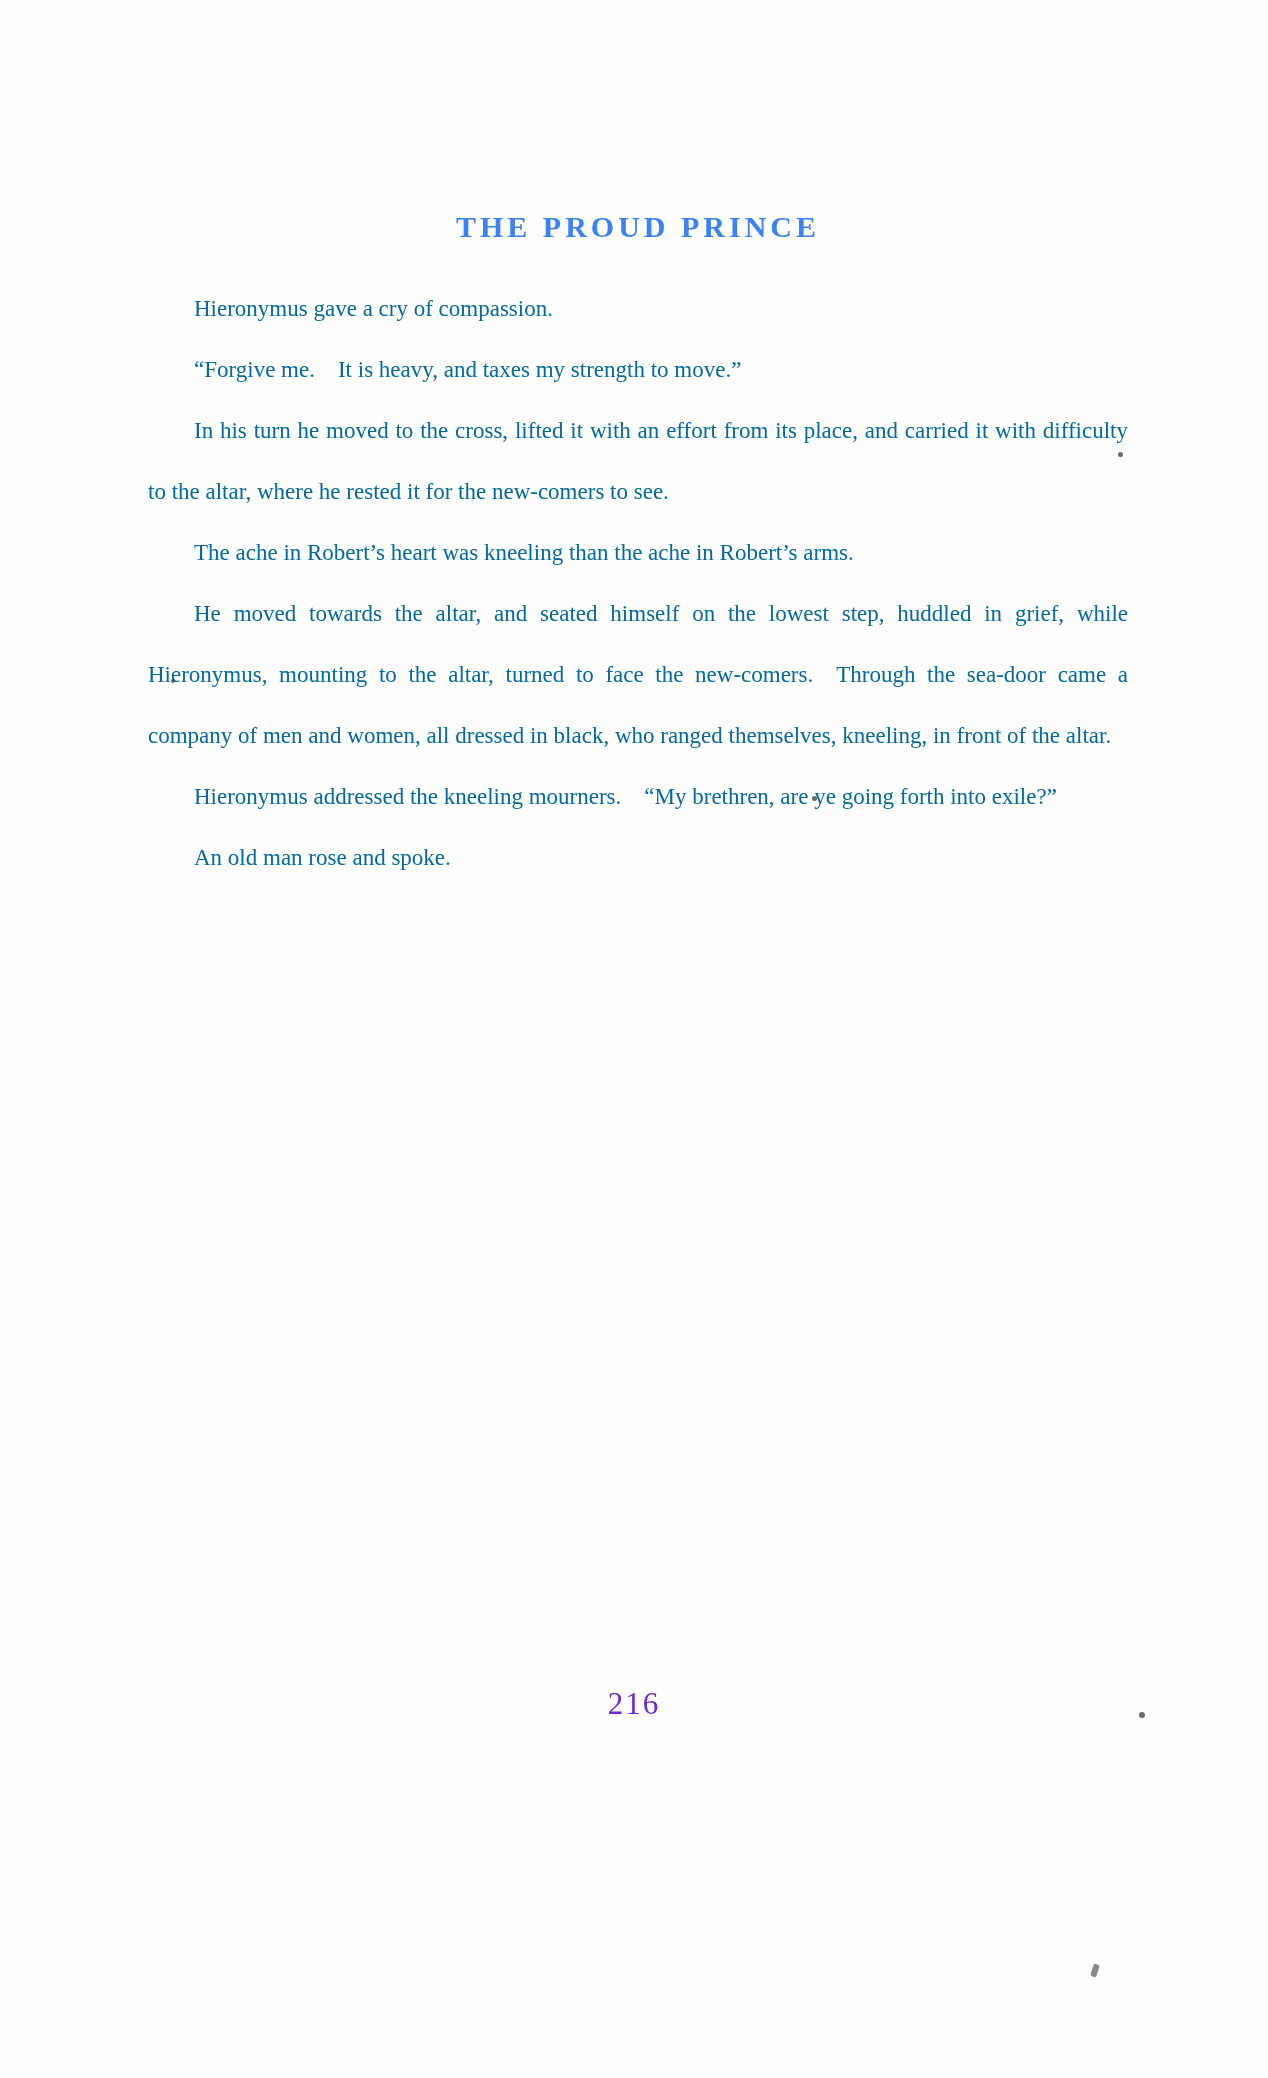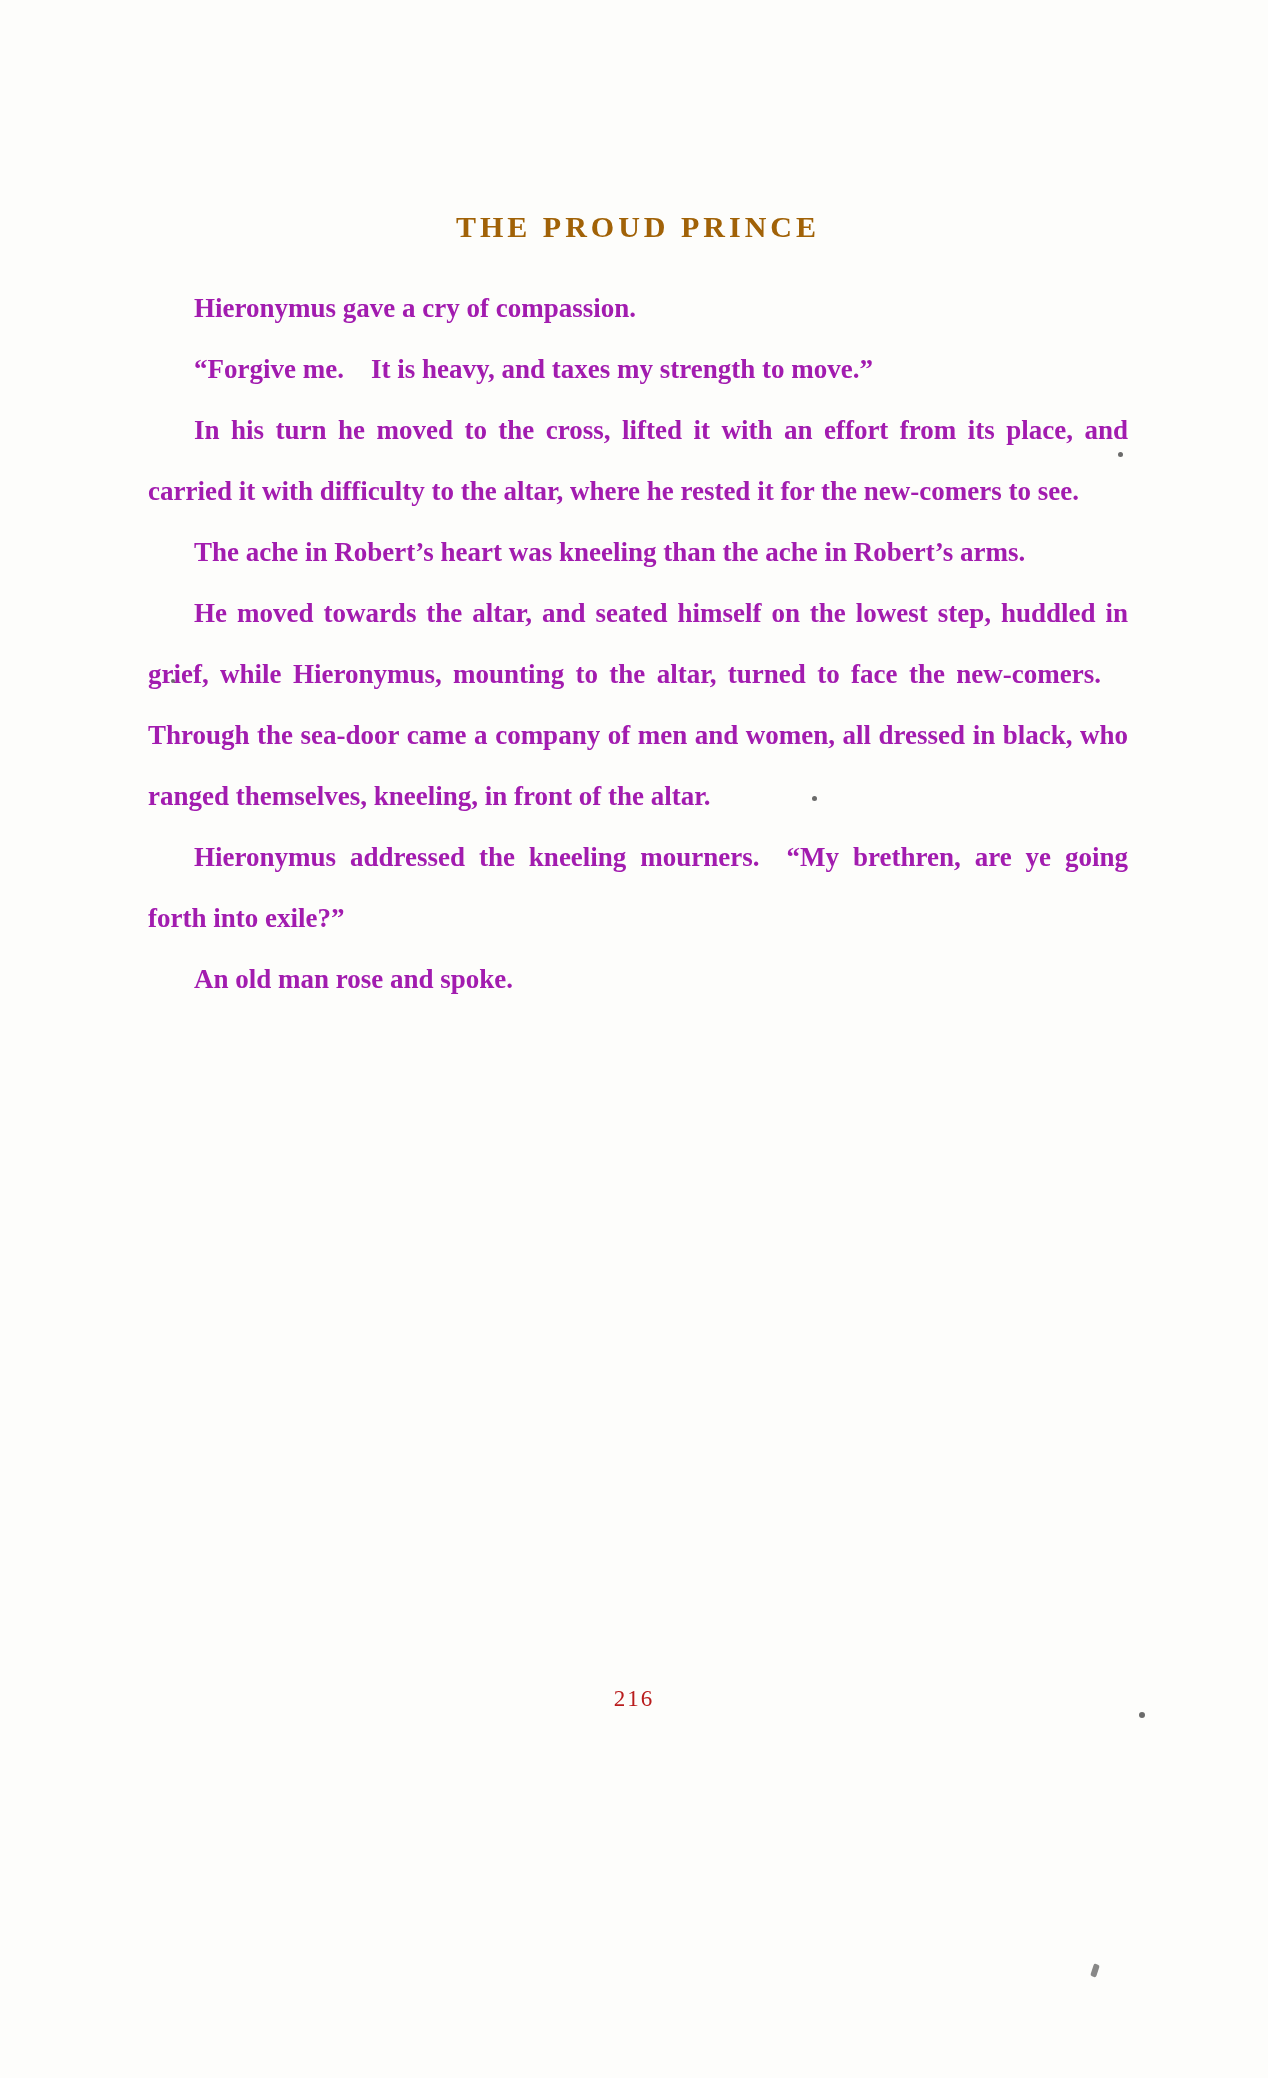--- a/index.html
+++ b/index.html
@@ -27,44 +27,43 @@
     left: 148px;
     top: 210px;
     width: 980px;
   }
   .running-head {
     text-align: center;
     font-size: 30px;
     font-weight: bold;
     letter-spacing: 4px;
     margin: 0 0 34px 0;
-    color: #a16207;
+    color: #3b82f6;
     font-family: "Liberation Serif", serif;
   }
   .body-text {
-    font-size: 27px;
+    font-size: 23px;
     line-height: 61px;
     text-align: justify;
     text-justify: inter-word;
-    color: #a21caf;
-    font-weight: bold;
+    color: #0369a1;
   }
   .body-text p {
     margin: 0;
     text-indent: 46px;
   }
   .page-number {
     position: absolute;
     left: 0;
     right: 0;
     top: 1686px;
     text-align: center;
-    font-size: 23px;
+    font-size: 31px;
     letter-spacing: 2px;
-    color: #b91c1c;
+    color: #6d28d9;
   }
   .speck {
     position: absolute;
     background: #3a3a3a;
     border-radius: 50%;
     opacity: .75;
   }
   .speck.s1 { width: 5px; height: 5px; left: 1118px; top: 452px; }
   .speck.s2 { width: 5px; height: 5px; left: 812px; top: 796px; }
   .speck.s3 { width: 6px; height: 6px; left: 1139px; top: 1712px; }

